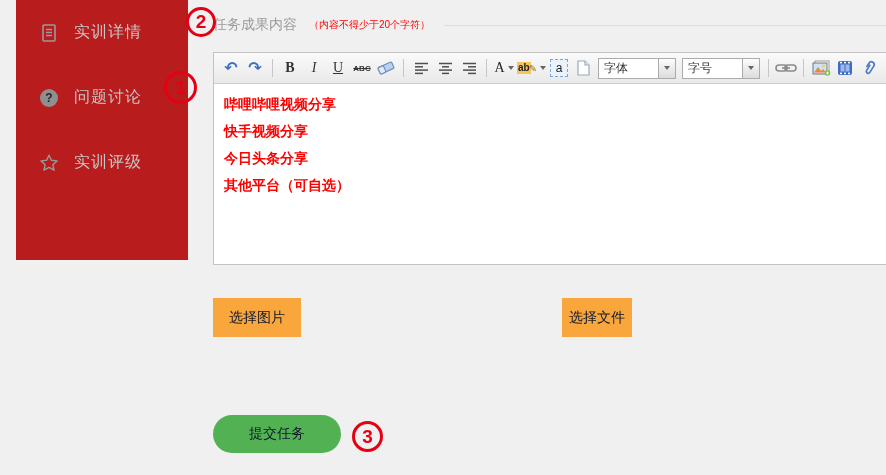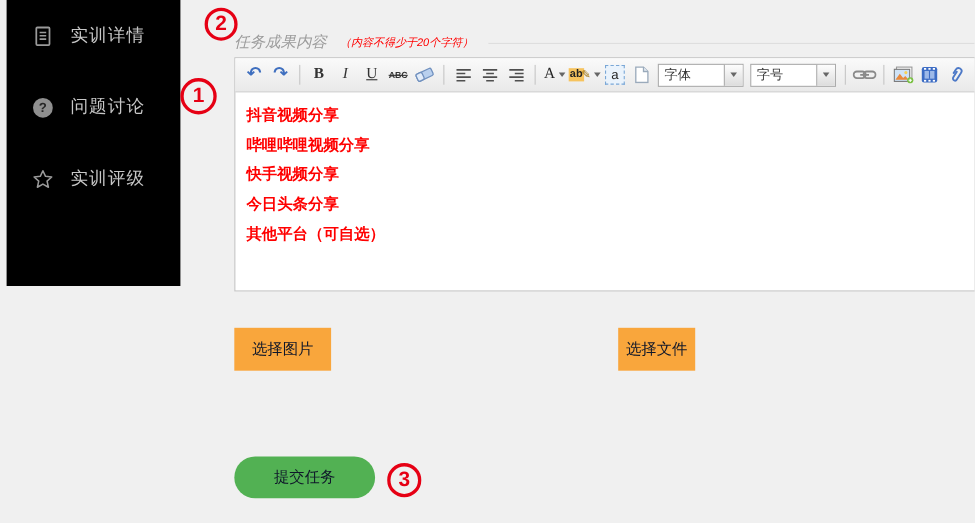--- a/index.html
+++ b/index.html
@@ -6,41 +6,41 @@
   html,body { width:886px; height:475px; overflow:hidden; }
   body {
     position:relative;
     background:#f0f0f0;
     font-family:"Liberation Sans","DejaVu Sans",sans-serif;
     color:#333;
   }
 
   
   .sidebar {
-    position:absolute; left:6px; top:0; width:158px; height:260px;
-    background:#000000;
+    position:absolute; left:16px; top:0; width:172px; height:260px;
+    background:#b91c1c;
   }
   .side-item {
     height:65px; display:flex; align-items:center; padding-left:22px;
     cursor:pointer;
   }
   .side-item .icn { width:22px; height:22px; display:flex; align-items:center; justify-content:center; margin-right:14px; }
   .side-item .lbl { font-size:16px; color:#c7c7c7; letter-spacing:1px; }
   .side-item.active { background:#f9a13c; }
   .side-item.active .lbl { color:#ffffff; }
   .qmark {
     width:18px; height:18px; border-radius:50%; background:#8f8f8f;
     color:#262626; font-size:12px; font-weight:bold;
     display:flex; align-items:center; justify-content:center;
   }
 
   
   .header {
-    position:absolute; left:213px; top:30px; right:0;
-    display:flex; align-items:center;font-style:italic;
+    position:absolute; left:213px; top:16px; right:0;
+    display:flex; align-items:center;
   }
   .header .title { font-size:14px; color:#9b9b9b; }
   .header .note  { font-size:10px; color:#ff0000; margin-left:12px; white-space:nowrap; }
   .header .rule  { flex:1; height:1px; background:#dedede; margin-left:14px; }
 
   
   .circ {
     position:absolute; border:3px solid #e60014; border-radius:50%;
     color:#e60014; font-weight:bold; font-size:19px;
     display:flex; align-items:center; justify-content:center;
@@ -266,21 +266,20 @@
     </span>
     <span class="tbtn">
       <svg width="15" height="16" viewBox="0 0 15 16">
         <path d="M4.5 8 L4.5 4.2 a2.8 2.8 0 0 1 5.6 0 L10.1 11.5 a1.9 1.9 0 0 1 -3.8 0 L6.3 5.5" fill="none" stroke="#4d79c7" stroke-width="1.7" stroke-linecap="round" transform="rotate(32 7.5 8)"></path>
       </svg>
     </span>
 
   </div>
 
   <div class="content">
-    <div class="line">抖音视频分享</div>
     <div class="line">哔哩哔哩视频分享</div>
     <div class="line">快手视频分享</div>
     <div class="line">今日头条分享</div>
     <div class="line">其他平台（可自选）</div>
   </div>
 </div>
 
 <button class="btn btn-img">选择图片</button>
 <button class="btn btn-file">选择文件</button>
 <button class="btn btn-submit">提交任务</button>

